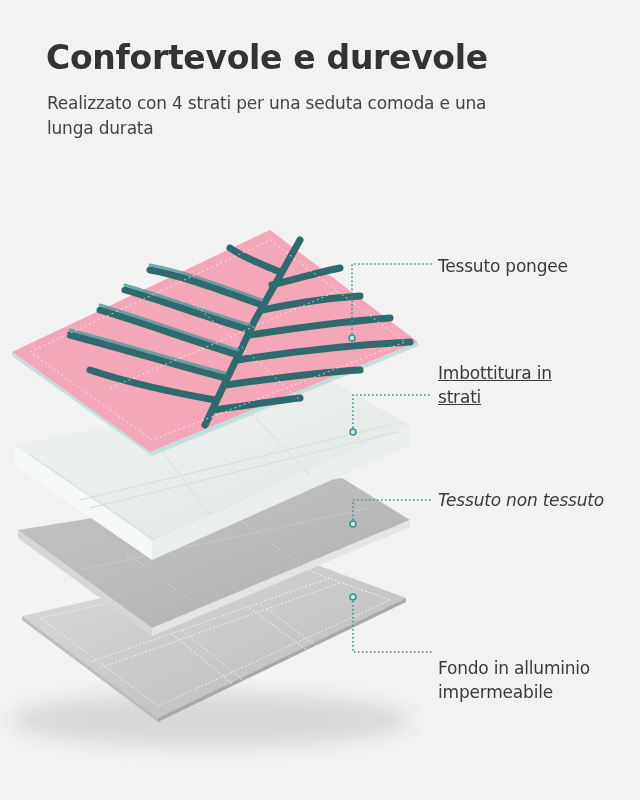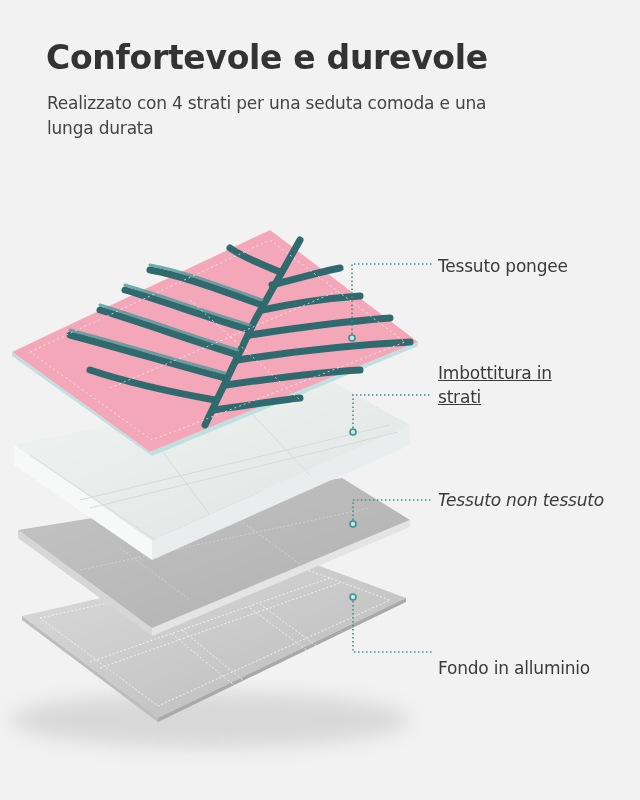--- a/index.html
+++ b/index.html
@@ -154,13 +154,14 @@
 </div>
 <div class="label" style="top:361px;text-decoration:underline;">
   <span>Imbottitura in</span>
   <span>strati</span>
 </div>
 <div class="label" style="top:488px;font-style:italic;">
   <span>Tessuto non tessuto</span>
 </div>
 <div class="label" style="top:640px;margin-top:16px;">
   <span>Fondo in alluminio</span>
+  <span>impermeabile</span>
 </div>
 
 </body></html>

